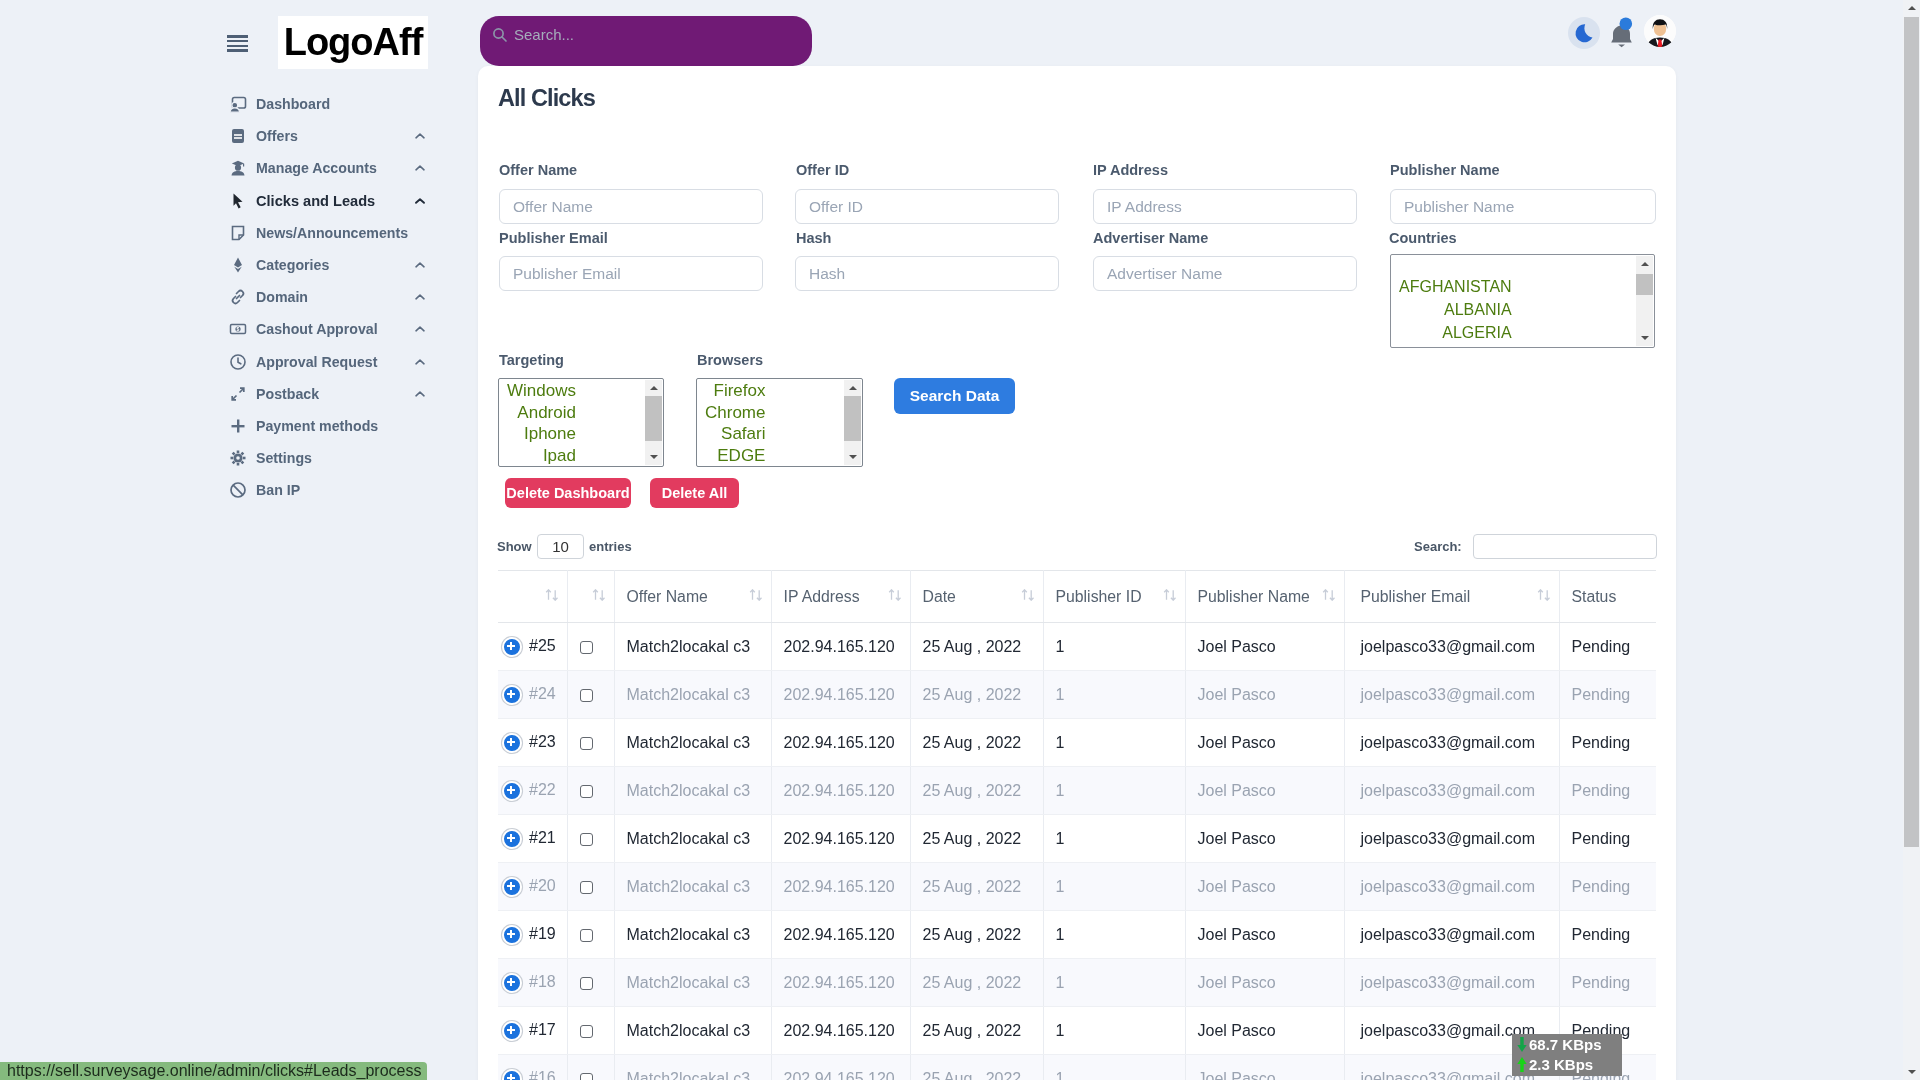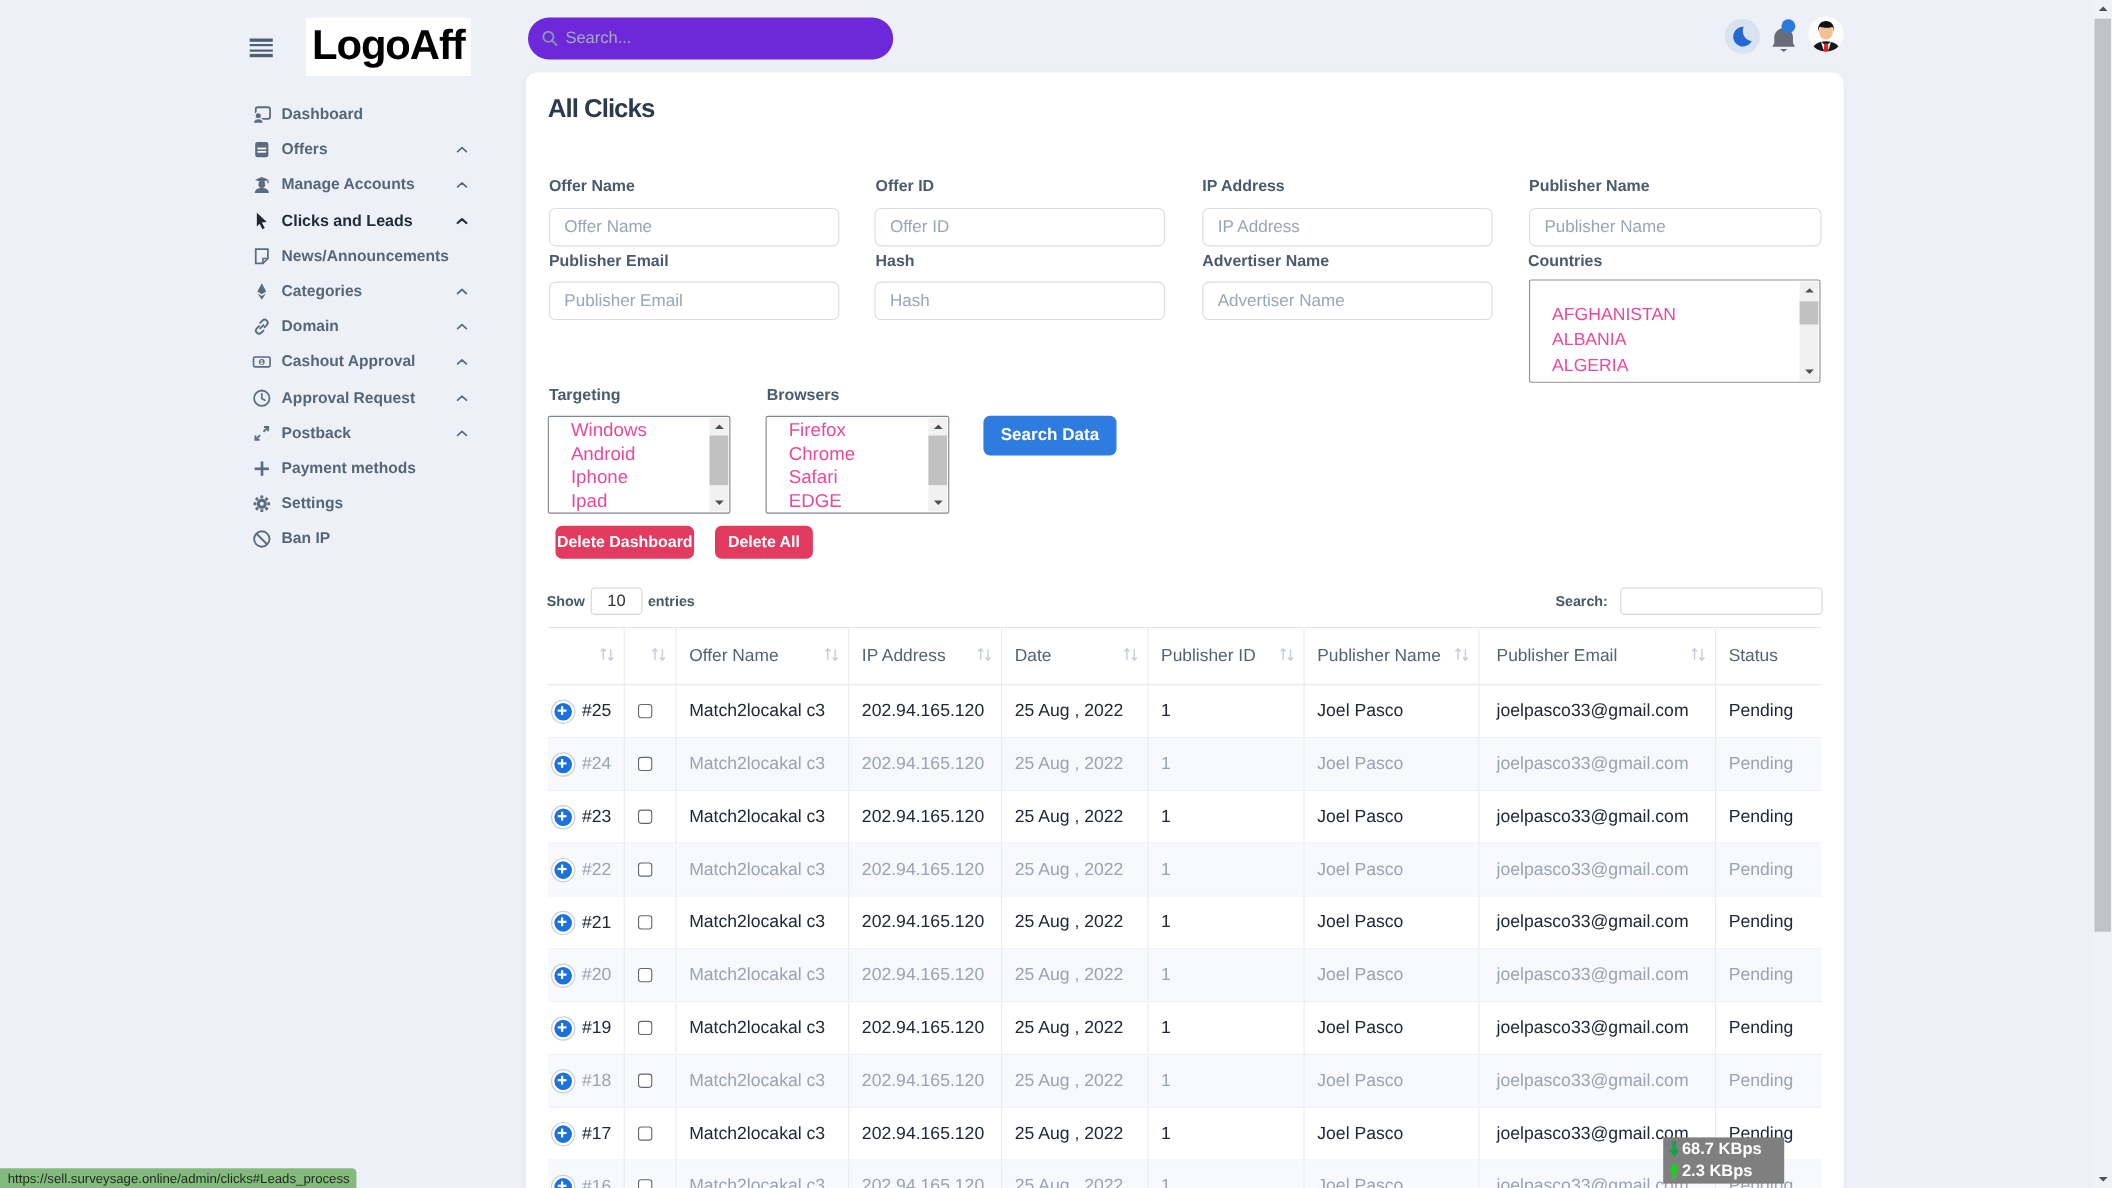--- a/index.html
+++ b/index.html
@@ -13,33 +13,33 @@
 .logobox { position:absolute; left:278px; top:16px; width:150px; height:53px; background:#fff; display:flex; align-items:center; justify-content:center; }
 .logobox span { font-weight:bold; font-size:38px; color:#000; letter-spacing:-1px; }
 .nav { position:absolute; left:0; top:88px; width:460px; }
 .mi { position:relative; height:32.2px; }
 .mi .ic { position:absolute; left:229px; top:50%; transform:translateY(-50%); width:18px; height:18px; }
 .mi .tx { position:absolute; left:256px; top:50%; transform:translateY(-50%); font-size:14.2px; font-weight:bold; color:#55667b; white-space:nowrap; }
 .mi .ch { position:absolute; left:414px; top:50%; transform:translateY(-50%); width:12px; height:8px; }
 .mi.active .tx { color:#222c3a; font-size:14.6px; }
 
 
-.searchpill { position:absolute; left:480px; top:16px; width:332px; height:38px; background:#6d28d9; border-radius:19px; }
+.searchpill { position:absolute; left:480px; top:16px; width:332px; height:50px; background:#701a75; border-radius:19px; }
 .searchpill .ph { position:absolute; left:34px; top:10px; font-size:15px; color:#a5adbb; }
 .iconbtn { position:absolute; }
 
 
 .card { position:absolute; left:478px; top:66px; width:1198px; height:1100px; background:#fff; border-radius:10px; box-shadow:0 1px 4px rgba(30,40,60,0.04); }
 .h1 { position:absolute; left:498px; top:85px; font-size:23.5px; font-weight:bold; letter-spacing:-0.9px; color:#2d3a4d; }
 .lbl { position:absolute; font-size:14.5px; font-weight:bold; color:#4b5a6d; }
 .inp { position:absolute; height:35px; background:#fff; border:1px solid #d8dde4; border-radius:6px; font-size:15.5px; color:#9aa5b5; line-height:33px; padding-left:13px; }
 
 
 .sel { position:absolute; background:#fff; border:1px solid #7e868f; border-radius:2px; overflow:hidden; }
-.sel .opts { position:absolute; left:20px; top:1px; font-size:17px; color:#ec4899; line-height:21.7px; white-space:pre; }
+.sel .opts { position:absolute; left:8px; top:1px; font-size:17px; color:#4d7c0f; line-height:21.7px; white-space:pre;text-align:right; }
 .vsb { position:absolute; right:1px; top:1px; bottom:1px; width:17px; background:#f1f1f1; }
 .vsb .up, .vsb .dn { position:absolute; left:0; width:17px; height:16px; }
 .vsb .up { top:0; }
 .vsb .dn { bottom:0; }
 .vsb .thumb { position:absolute; left:0; width:17px; background:#c1c1c1; }
 .tri { width:0; height:0; position:absolute; left:4.5px; }
 .tri.u { top:6px; border-left:4px solid transparent; border-right:4px solid transparent; border-bottom:4.5px solid #505050; }
 .tri.d { bottom:6px; border-left:4px solid transparent; border-right:4px solid transparent; border-top:4.5px solid #505050; }
 
 .btn { position:absolute; color:#fff; font-weight:bold; text-align:center; border-radius:6px; }
@@ -60,21 +60,21 @@
 thead th { height:52px; border-top:1px solid #e3e6ea; border-bottom:1px solid #e3e6ea; font-size:15.8px; color:#566270; position:relative; }
 tbody td { height:48px; border-bottom:1px solid #eef0f4; font-size:16px; color:#212833; }
 tr.even td { background:#f8f9fd; color:#9aa3b1; }
 .sorticon { position:absolute; right:8px; top:50%; transform:translateY(-50%); }
 .plus { display:inline-block; width:20px; height:20px; border-radius:50%; background:#1b72dd; border:2.7px solid #fff; box-shadow:0 0 0 1.1px #c9ced5; position:relative; vertical-align:middle; margin-right:7px; }
 .plus:before { content:""; position:absolute; left:6.4px; top:3.1px; width:1.7px; height:8.4px; background:#fff; }
 .plus:after { content:""; position:absolute; left:3.1px; top:6.4px; width:8.4px; height:1.7px; background:#fff; }
 .cb { display:inline-block; box-sizing:border-box; width:13px; height:13px; border:1.5px solid #63686f; border-radius:3px; background:#fff; vertical-align:middle; }
 
 
-.statusbubble { position:absolute; left:0; top:1062px; height:18px; background:#85ba7e; border-top-right-radius:4px; padding:0 6px 0 7px; font-size:12px; color:#1c2b1c; line-height:18px; }
+.statusbubble { position:absolute; left:0; top:1062px; height:18px; background:#85ba7e; border-top-right-radius:4px; padding:0 6px 0 7px; font-size:16px; color:#1c2b1c; line-height:18px; }
 .netbox { position:absolute; left:1512px; top:1034px; width:110px; height:42px; background:#7f7f7f; color:#fff; font-weight:bold; font-size:15px; }
 
 
 .pgsb { position:absolute; right:0; top:0; width:17px; height:1080px; background:#f0f2f5; }
 .pgsb .thumb { position:absolute; left:1px; width:15px; top:17px; height:830px; background:#c2c3c5; }
 </style>
 </head>
 <body>
 
 <div class="burger">

